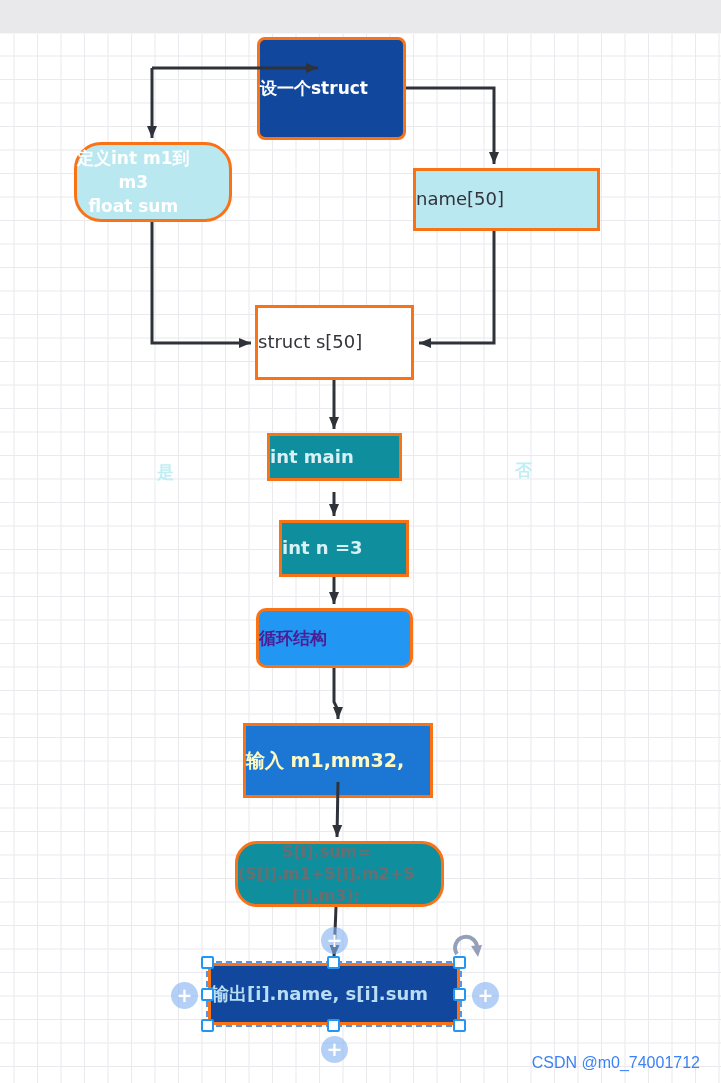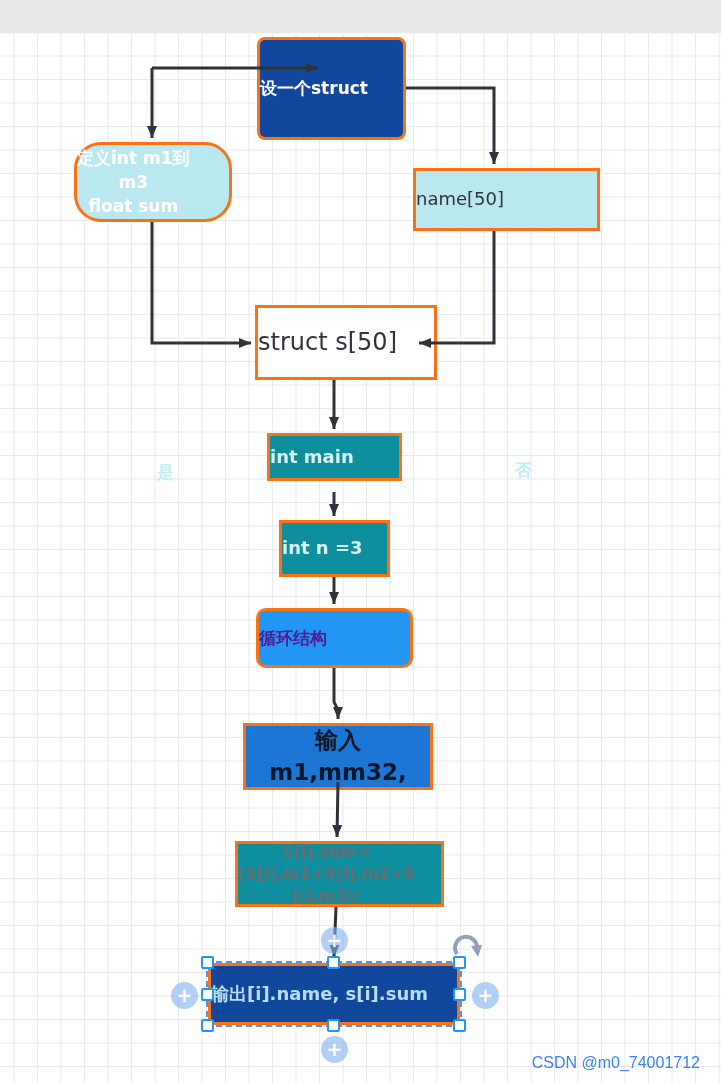--- a/index.html
+++ b/index.html
@@ -28,26 +28,26 @@
     position:absolute;box-sizing:border-box;
     border:3px solid #f97316;
     display:flex;align-items:center;justify-content:flex-start;
     text-align:center;z-index:2;
   }
   .node .lbl{white-space:pre-line;line-height:1.35;}
   .n-top    {left:257px;top:37px;  width:149px;height:103px;background:#11489e;border-radius:8px;color:#fff;font-weight:700;font-size:17px;}
   .n-define {left:74px; top:142px; width:158px;height:80px; background:#b9e8f1;color:#ffffff;font-weight:600;font-size:17px;border-radius:27px;}
   .n-define .lbl{line-height:24px;}
   .n-name   {left:413px;top:168px; width:187px;height:63px; background:#b9e8f1;color:#33333b;font-size:18px;}
-  .n-struct {left:255px;top:305px; width:182px;height:75px; background:#ffffff;color:#33333b;font-size:24px;}
+  .n-struct {left:255px;top:305px; width:159px;height:75px; background:#ffffff;color:#33333b;font-size:18px;}
   .n-main   {left:267px;top:433px; width:135px;height:48px; background:#0f8e9e;color:#d9f1f4;font-weight:600;font-size:18px;}
-  .n-intn   {left:279px;top:520px; width:111px;height:57px; background:#0f8e9e;color:#d9f1f4;font-weight:600;font-size:18px;}
+  .n-intn   {left:279px;top:520px; width:130px;height:57px; background:#0f8e9e;color:#d9f1f4;font-weight:600;font-size:18px;}
   .n-loop   {left:256px;top:608px; width:157px;height:60px; background:#2196f3;border-radius:10px;border-width:3px;color:#4c1d95;font-weight:600;font-size:17px;}
-  .n-input  {left:243px;top:723px; width:190px;height:67px; background:#1b76d4;color:#0f172a;font-weight:600;font-size:23px;}
-  .n-sum    {left:235px;top:841px; width:209px;height:66px; background:#0f8e9e;color:#6a6e71;font-weight:600;font-size:16px;}
+  .n-input  {left:243px;top:723px; width:190px;height:75px; background:#1b76d4;color:#fef9c3;font-weight:600;font-size:19px;}
+  .n-sum    {left:235px;top:841px; width:209px;height:66px; background:#0f8e9e;color:#6a6e71;font-weight:600;font-size:16px;border-radius:22px;}
   .n-sum .lbl{line-height:22px;}
   .n-output {left:208px;top:963px; width:252px;height:62px; background:#11489e;color:#b9ddf3;font-weight:700;font-size:18px;}
   
   .edge-label{position:absolute;color:#bfeef5;font-size:17px;z-index:1;font-weight:600;}
   .el-yes{left:157px;top:461px;}
   .el-no {left:515px;top:459px;}
   
   svg.connectors{position:absolute;left:0;top:0;z-index:3;pointer-events:none;}
   svg.connectors polyline{fill:none;stroke:#2f3238;stroke-width:3;stroke-linejoin:miter;}
   

